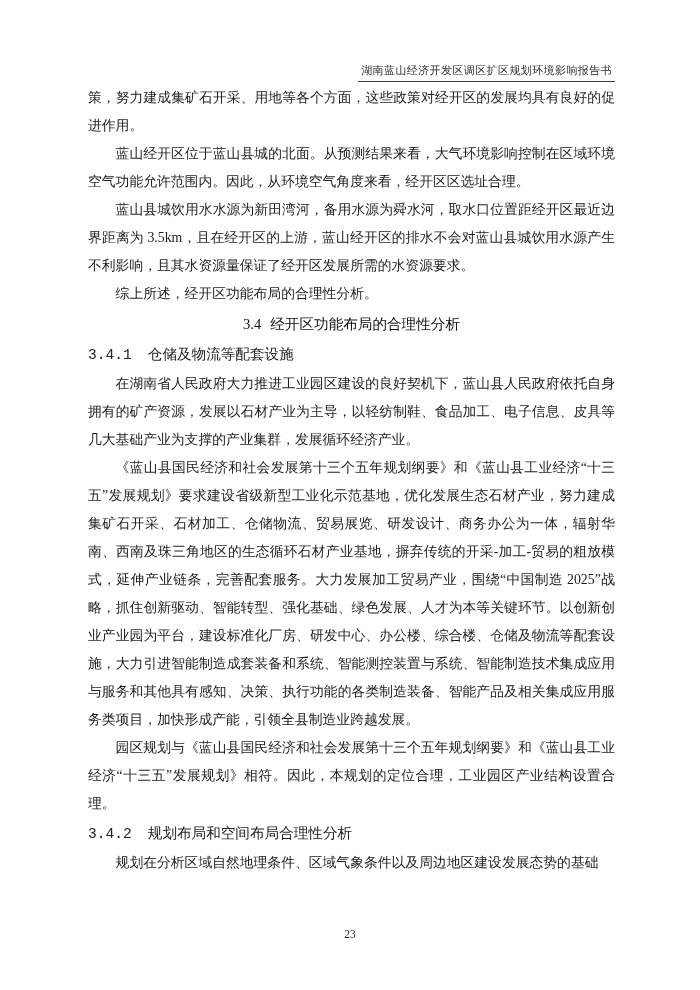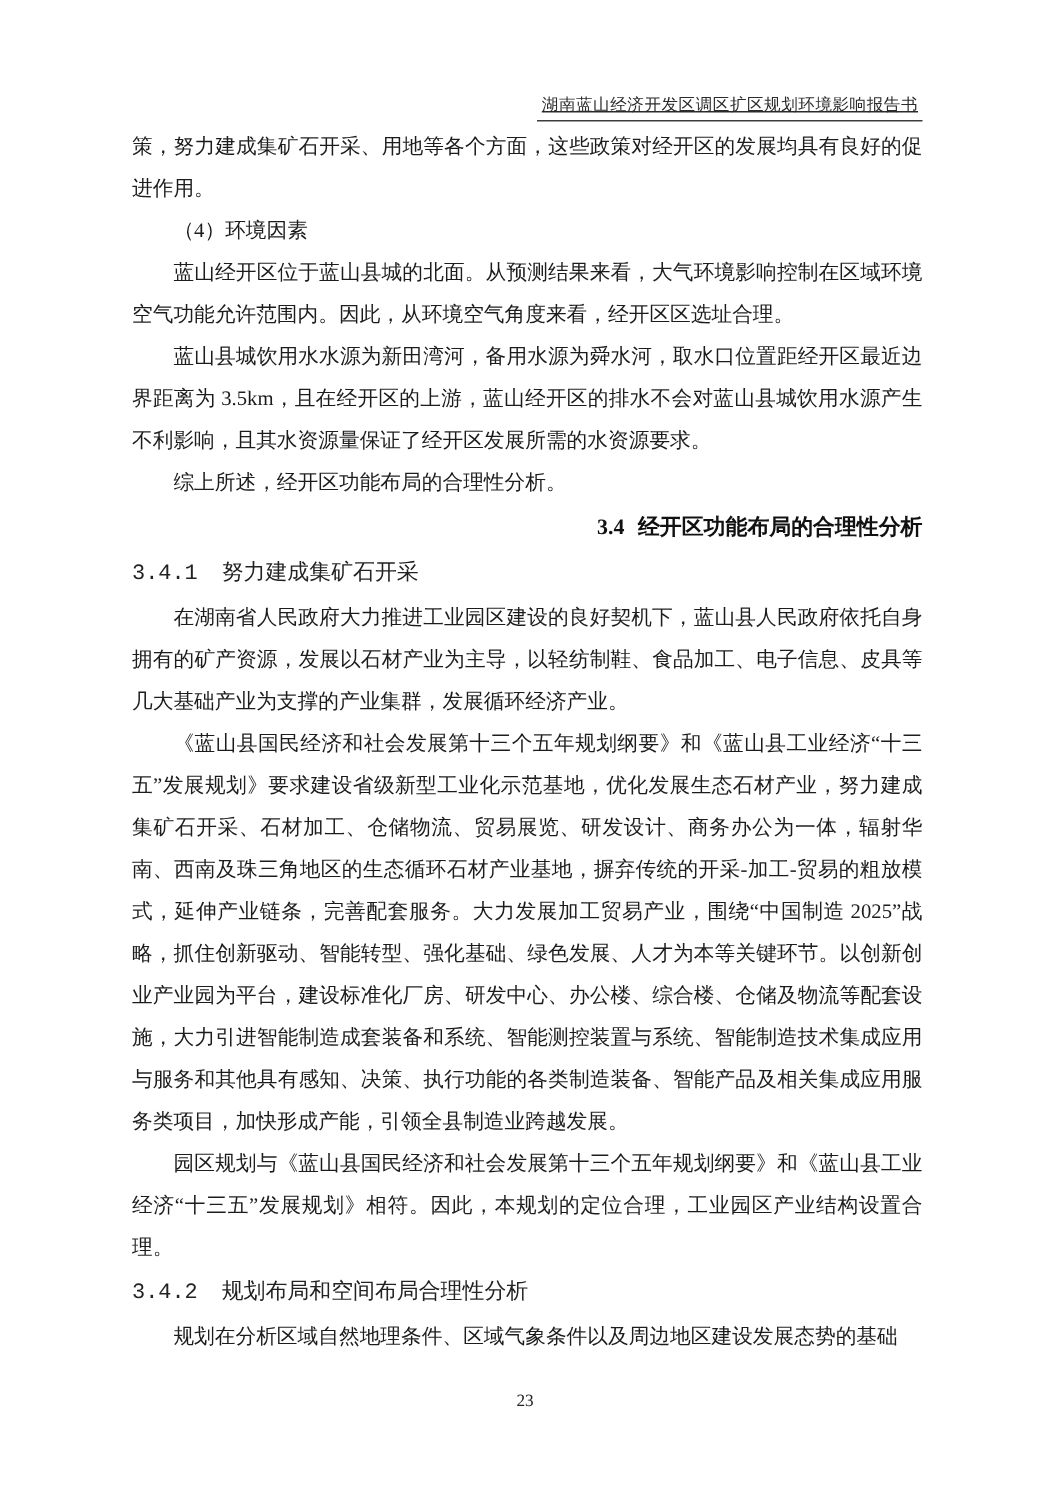--- a/index.html
+++ b/index.html
@@ -4,31 +4,31 @@
 <style>
   html,body{margin:0;padding:0;background:#ffffff;}
   .page{
     width:700px;height:990px;position:relative;background:#ffffff;
     font-family:"Liberation Serif","DejaVu Serif",serif;color:#1c1c1c;
     overflow:hidden;
   }
   .header{position:absolute;top:60px;right:85px;}
   .header-title{
     display:inline-block;font-size:11px;letter-spacing:.4px;color:#2b2b2b;
-    padding:0 3px 3px 3px;border-bottom:1.6px solid #3d3d3d;text-decoration:underline;
+    padding:0 3px 3px 3px;border-bottom:1.6px solid #3d3d3d;
   }
   .doc-body{
     position:absolute;top:84px;left:88px;width:527px;
     font-size:13.8px;line-height:28px;text-align:justify;
   }
   .para{margin:0;}
   .para.indent{text-indent:2em;}
   .heading1{
     margin:2px 0 2px 0;font-family:"Liberation Sans","DejaVu Sans",sans-serif;
-    font-weight:bold;font-size:14.6px;line-height:28px;color:#111;text-align:right;
+    font-weight:normal;font-size:14.6px;line-height:28px;color:#111;text-align:center;
   }
   .heading2{
     margin:1px 0 1px 0;font-weight:normal;font-size:14.6px;line-height:28px;
     color:#222;text-align:left;
   }
   .heading1 .hnum{margin-right:9px;font-family:"Liberation Serif",serif;}
   .heading2 .hnum{margin-right:16px;font-family:Liberation Mono, monospace;}
   .footer{
     position:absolute;top:928px;left:0;width:100%;text-align:center;
     font-size:11.5px;color:#222;
@@ -36,26 +36,25 @@
 </style>
 </head>
 <body>
 
 <div class="page">
   <div class="header">
     <span class="header-title">湖南蓝山经济开发区调区扩区规划环境影响报告书</span>
   </div>
   <div class="doc-body">
       <p class="para">策，努力建成集矿石开采、用地等各个方面，这些政策对经开区的发展均具有良好的促进作用。</p>
-      <p class="para indent">（4）环境因素</p>
       <p class="para indent">蓝山经开区位于蓝山县城的北面。从预测结果来看，大气环境影响控制在区域环境空气功能允许范围内。因此，从环境空气角度来看，经开区区选址合理。</p>
       <p class="para indent">蓝山县城饮用水水源为新田湾河，备用水源为舜水河，取水口位置距经开区最近边界距离为 3.5km，且在经开区的上游，蓝山经开区的排水不会对蓝山县城饮用水源产生不利影响，且其水资源量保证了经开区发展所需的水资源要求。</p>
       <p class="para indent">综上所述，经开区功能布局的合理性分析。</p>
       <h3 class="heading1"><span class="hnum">3.4</span><span>经开区功能布局的合理性分析</span></h3>
-      <h3 class="heading2"><span class="hnum">3.4.1</span><span>努力建成集矿石开采</span></h3>
+      <h3 class="heading2"><span class="hnum">3.4.1</span><span>仓储及物流等配套设施</span></h3>
       <p class="para indent">在湖南省人民政府大力推进工业园区建设的良好契机下，蓝山县人民政府依托自身拥有的矿产资源，发展以石材产业为主导，以轻纺制鞋、食品加工、电子信息、皮具等几大基础产业为支撑的产业集群，发展循环经济产业。</p>
       <p class="para indent">《蓝山县国民经济和社会发展第十三个五年规划纲要》和《蓝山县工业经济“十三五”发展规划》要求建设省级新型工业化示范基地，优化发展生态石材产业，努力建成集矿石开采、石材加工、仓储物流、贸易展览、研发设计、商务办公为一体，辐射华南、西南及珠三角地区的生态循环石材产业基地，摒弃传统的开采-加工-贸易的粗放模式，延伸产业链条，完善配套服务。大力发展加工贸易产业，围绕“中国制造 2025”战略，抓住创新驱动、智能转型、强化基础、绿色发展、人才为本等关键环节。以创新创业产业园为平台，建设标准化厂房、研发中心、办公楼、综合楼、仓储及物流等配套设施，大力引进智能制造成套装备和系统、智能测控装置与系统、智能制造技术集成应用与服务和其他具有感知、决策、执行功能的各类制造装备、智能产品及相关集成应用服务类项目，加快形成产能，引领全县制造业跨越发展。</p>
       <p class="para indent">园区规划与《蓝山县国民经济和社会发展第十三个五年规划纲要》和《蓝山县工业经济“十三五”发展规划》相符。因此，本规划的定位合理，工业园区产业结构设置合理。</p>
       <h3 class="heading2"><span class="hnum">3.4.2</span><span>规划布局和空间布局合理性分析</span></h3>
       <p class="para indent">规划在分析区域自然地理条件、区域气象条件以及周边地区建设发展态势的基础</p>
     </div>
   <div class="footer">
     <span>23</span>
   </div>
 </div>

